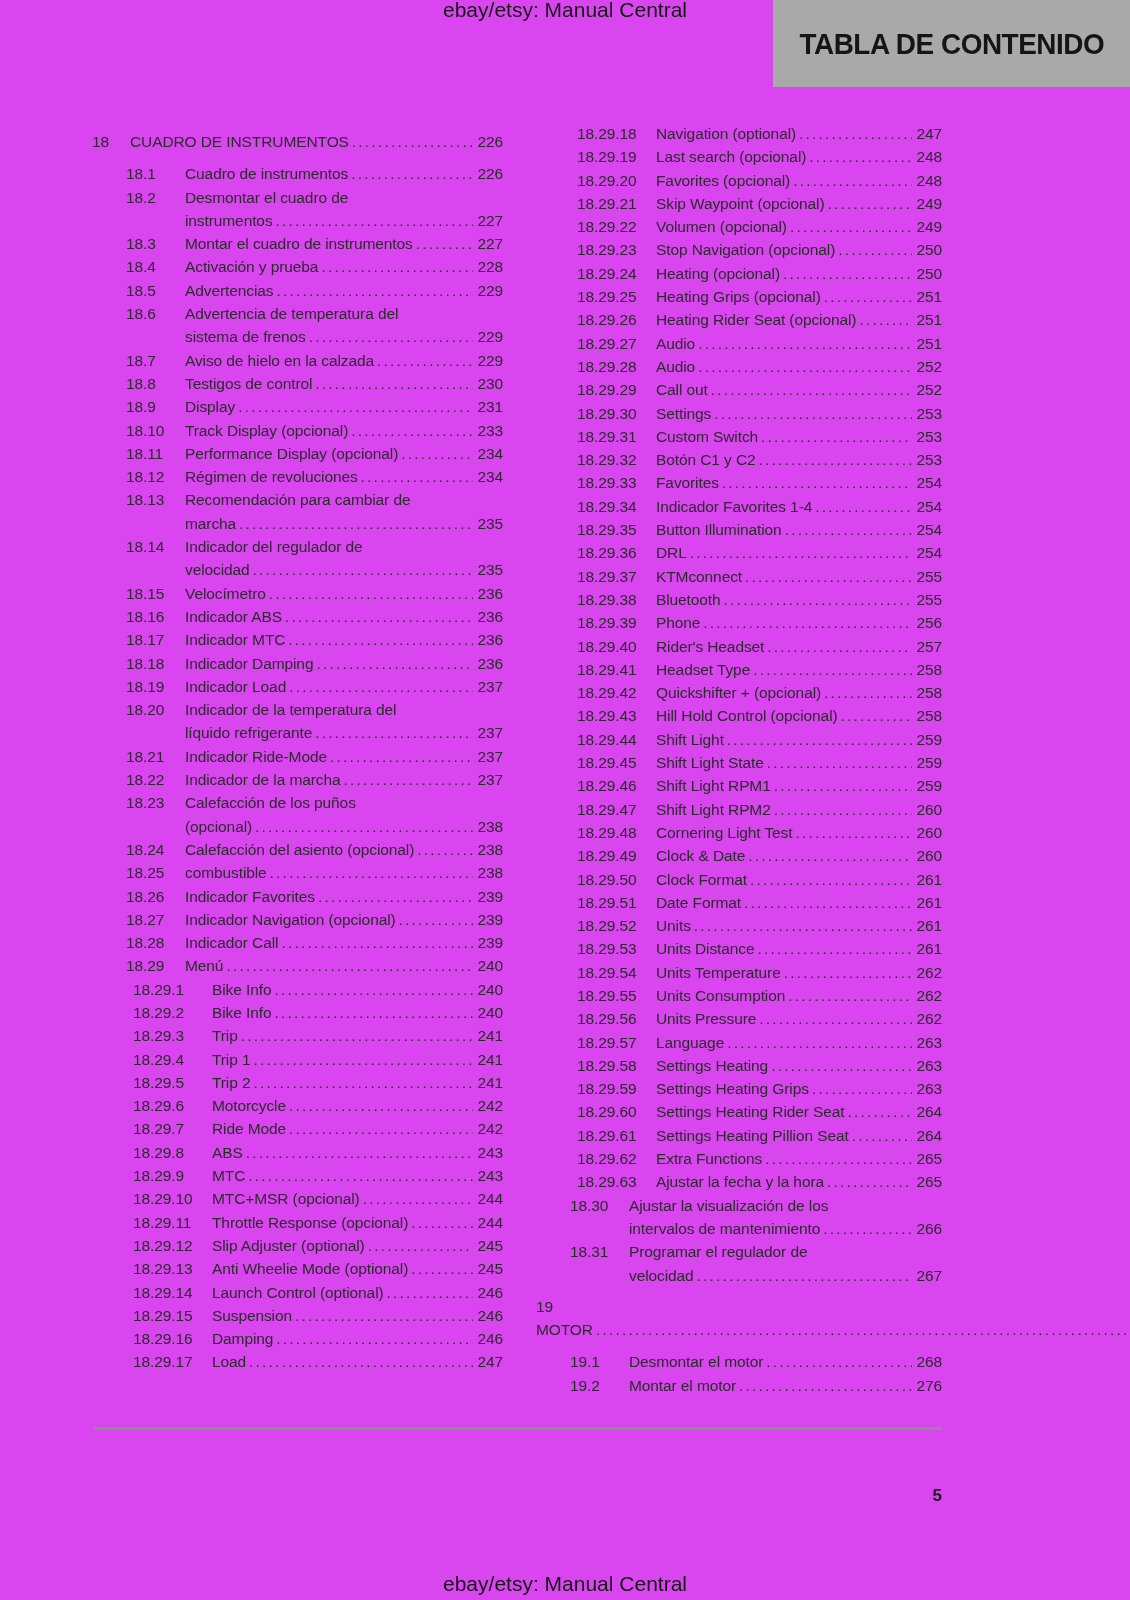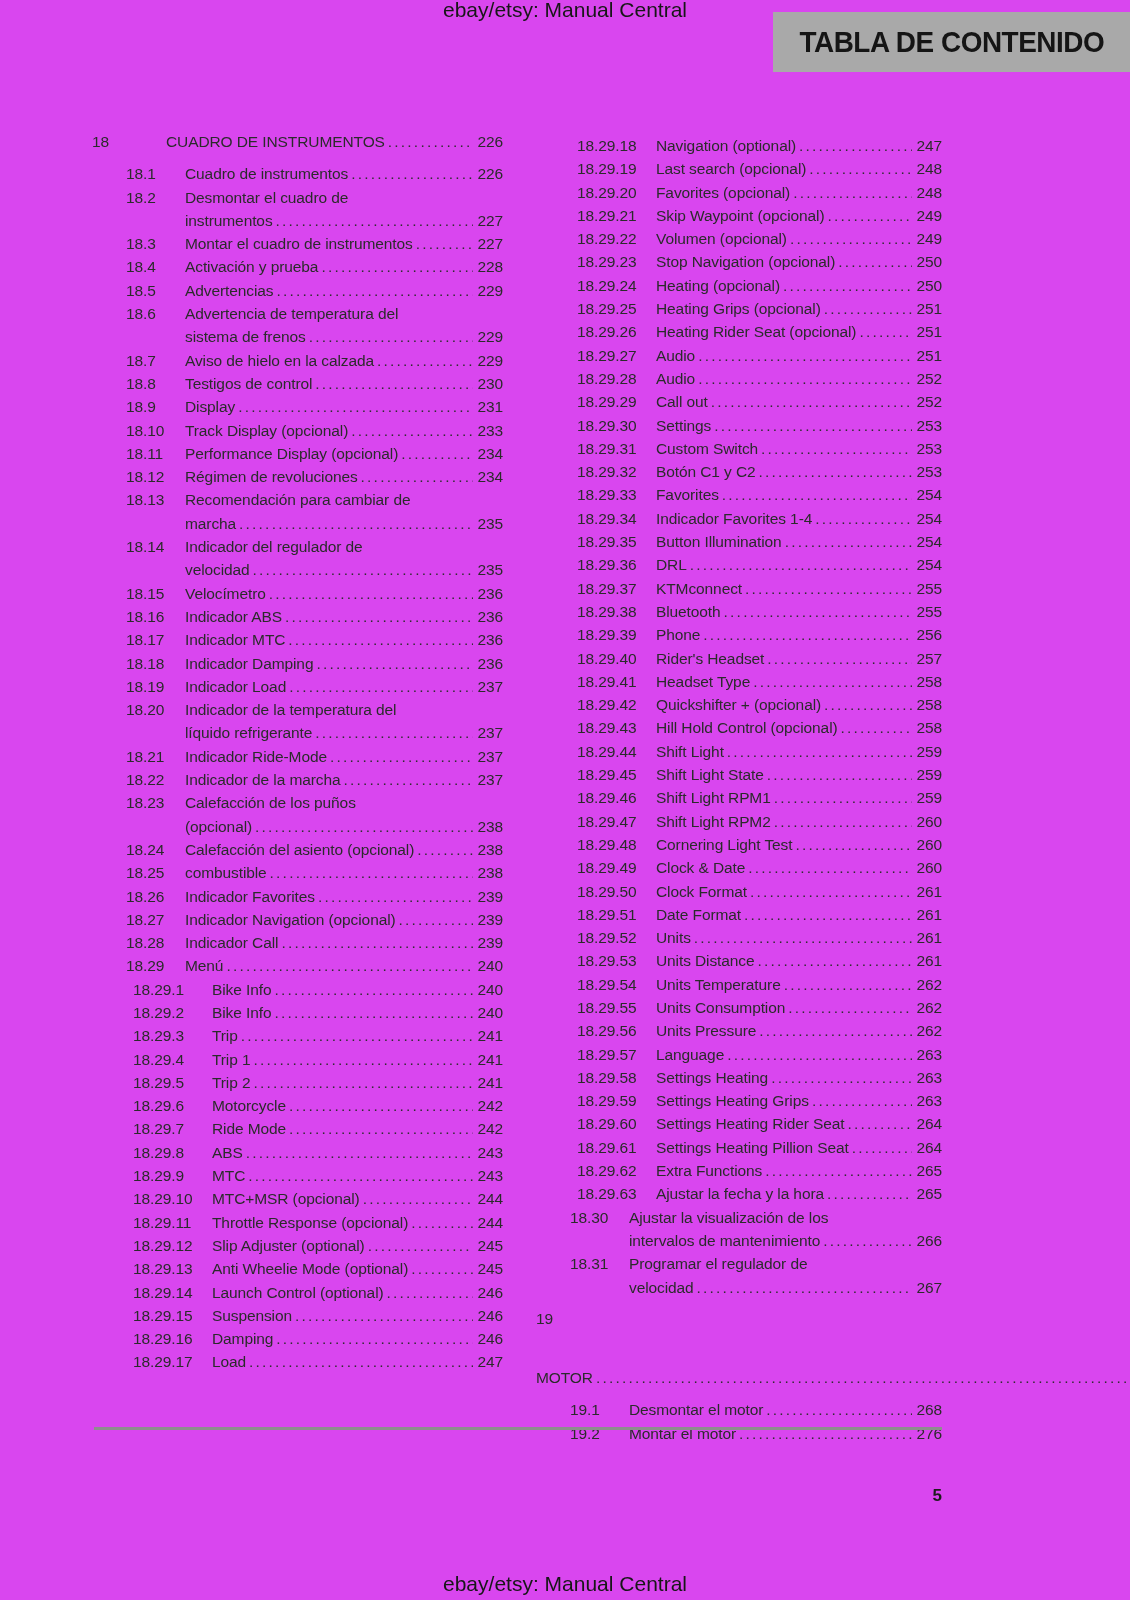--- a/index.html
+++ b/index.html
@@ -16,45 +16,45 @@
   
   .top-header, .bottom-header {
     position:absolute; left:0; width:100%;
     text-align:center; font-size:21px; line-height:24px; color:#171717;
   }
   .top-header { top:-2px; }
   .bottom-header { top:1572px; }
 
   
   .banner {
-    position:absolute; left:773px; top:12px; width:357px; height:60px;
+    position:absolute; left:773px; top:0; width:357px; height:87px;
     background:#a9a9a9;
     display:flex; align-items:center; justify-content:center;
   }
   .banner-label {
     font-size:30px; font-weight:bold; color:#151515;
     letter-spacing:-0.5px; white-space:nowrap;
     transform:scaleX(0.93);
   }
 
   
   .toc-col {
     position:absolute;
     font-size:15.5px; line-height:23.3px;
     letter-spacing:-0.1px; color:#2b2b2b;
   }
   .toc-col.left  { left:92px;  top:130px; width:411px; }
-  .toc-col.right { left:536px; top:134px; width:406px; }
+  .toc-col.right { left:536px; top:122px; width:406px; }
 
   .row { display:flex; align-items:flex-start; }
   .row .num  { flex:none; }
   .row .body { flex:1 1 auto; min-width:0; }
 
   .lvl-chapter .num { width:38px; }
-  .lvl-chapter { margin-bottom:9px;gap:36px; }
+  .lvl-chapter { margin-bottom:9px; }
   .toc-col .lvl-chapter:not(:first-child) { margin-top:8px;flex-direction:column; }
   .lvl-section { padding-left:34px; }
   .lvl-section .num { width:59px; }
   .lvl-subsection { padding-left:41px; }
   .lvl-subsection .num { width:79px; }
 
   .line { display:flex; align-items:baseline; }
   .line .t { flex:none; max-width:100%; white-space:pre; }
   .dots {
     flex:1 1 auto; min-width:12px; overflow:hidden;

